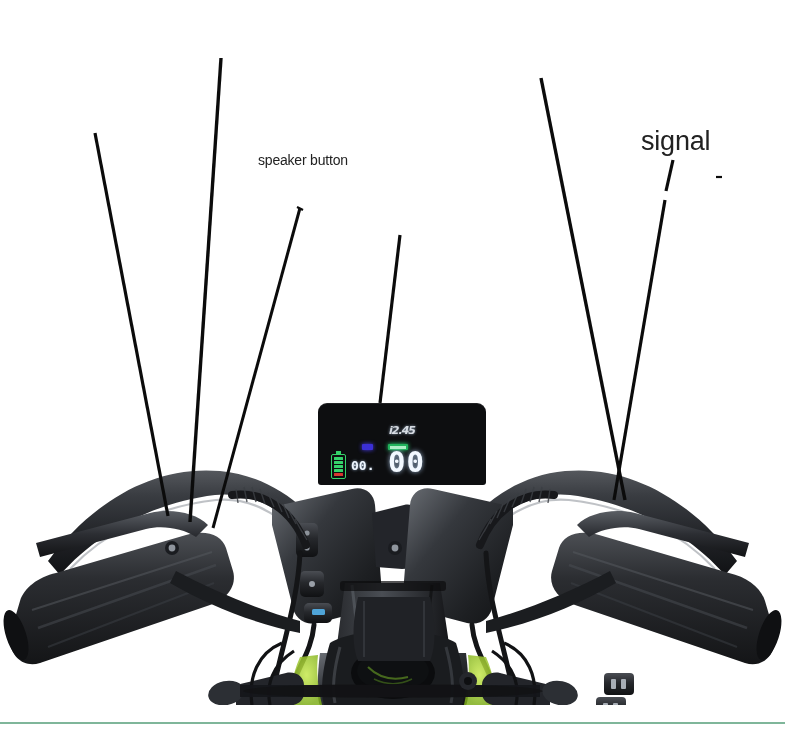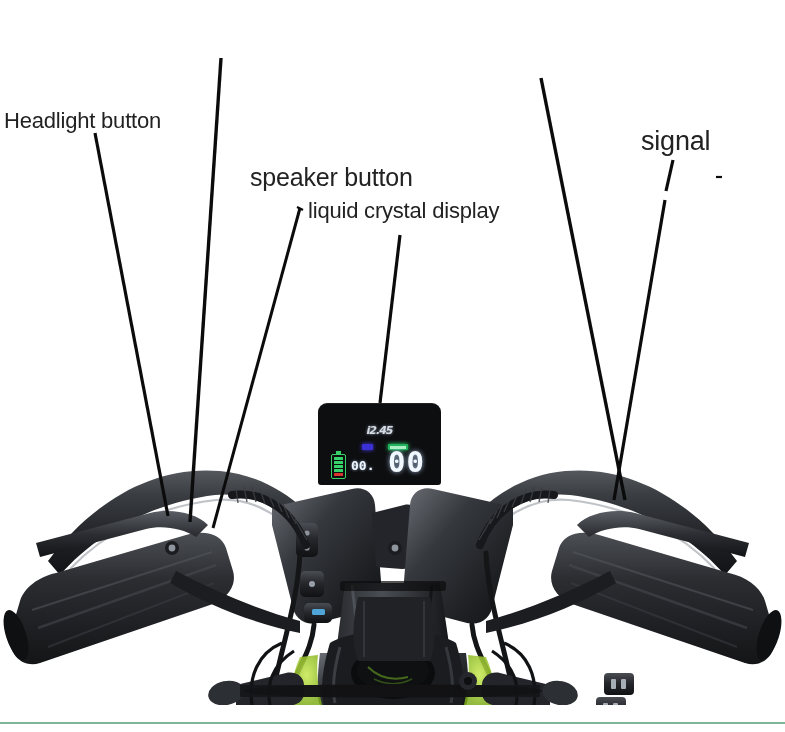--- a/index.html
+++ b/index.html
@@ -23,21 +23,21 @@
     color: #222222;
     white-space: nowrap;
     font-family: "Liberation Sans", sans-serif;
     font-weight: 400;
     letter-spacing: -0.2px;
     line-height: 1;
   }
   .lbl-turn      { left: 114px; top:  26px; font-size: 30px; }
   .lbl-headlight { left:   4px; top: 110px; font-size: 22px; }
   .lbl-forward   { left: 409px; top:  62px; font-size: 22px; }
-  .lbl-speaker   { left: 250px; top: 153px; font-size: 25px; margin-top: 12px; }
+  .lbl-speaker   { left: 258px; top: 153px; font-size: 14px; }
   .lbl-lcd       { left: 308px; top: 200px; font-size: 22px; }
   .lbl-speed     { left: 641px; top: 128px; font-size: 27px; }
 
   
   #leaders {
     position: absolute;
     left: 0; top: 0;
     width: 785px; height: 732px;
     pointer-events: none;
   }
@@ -56,21 +56,21 @@
     position: absolute;
     left: 0; top: 722px;
     width: 785px; height: 2px;
     background: #7fb69a;
   }
 
   
   #lcd {
     position: absolute;
     left: 318px; top: 403px;
-    width: 123px; height: 82px;
+    width: 168px; height: 82px;
     background: #0d0e10;
     border-radius: 9px 9px 3px 3px;
     box-shadow: inset 0 1px 0 rgba(255,255,255,0.09);
     overflow: hidden;
   }
   #lcd-brand {
     position: absolute;
     left: 0; right: 0; top: 21px;
     text-align: center;
     color: #e9eef5;
@@ -364,23 +364,21 @@
 
     <line x1="673" y1="160" x2="666" y2="191" stroke-width="3.2"></line>
     <line x1="665" y1="200" x2="614" y2="500" stroke-width="3.2"></line>
 
     <line x1="716" y1="177" x2="722" y2="177" stroke-width="2.2"></line>
 
     <line x1="297" y1="207" x2="303" y2="210" stroke-width="2.2"></line>
   </svg>
 
 
-  <div class="label lbl-headlight">Headlight button</div>
 
 
   <div class="label lbl-speaker">speaker button</div>
 
-  <div class="label lbl-lcd">liquid crystal display</div>
 
   <div class="label lbl-speed">signal</div>
 
   <div class="bottom-rule"></div>
 </div>
 
 </body></html>

